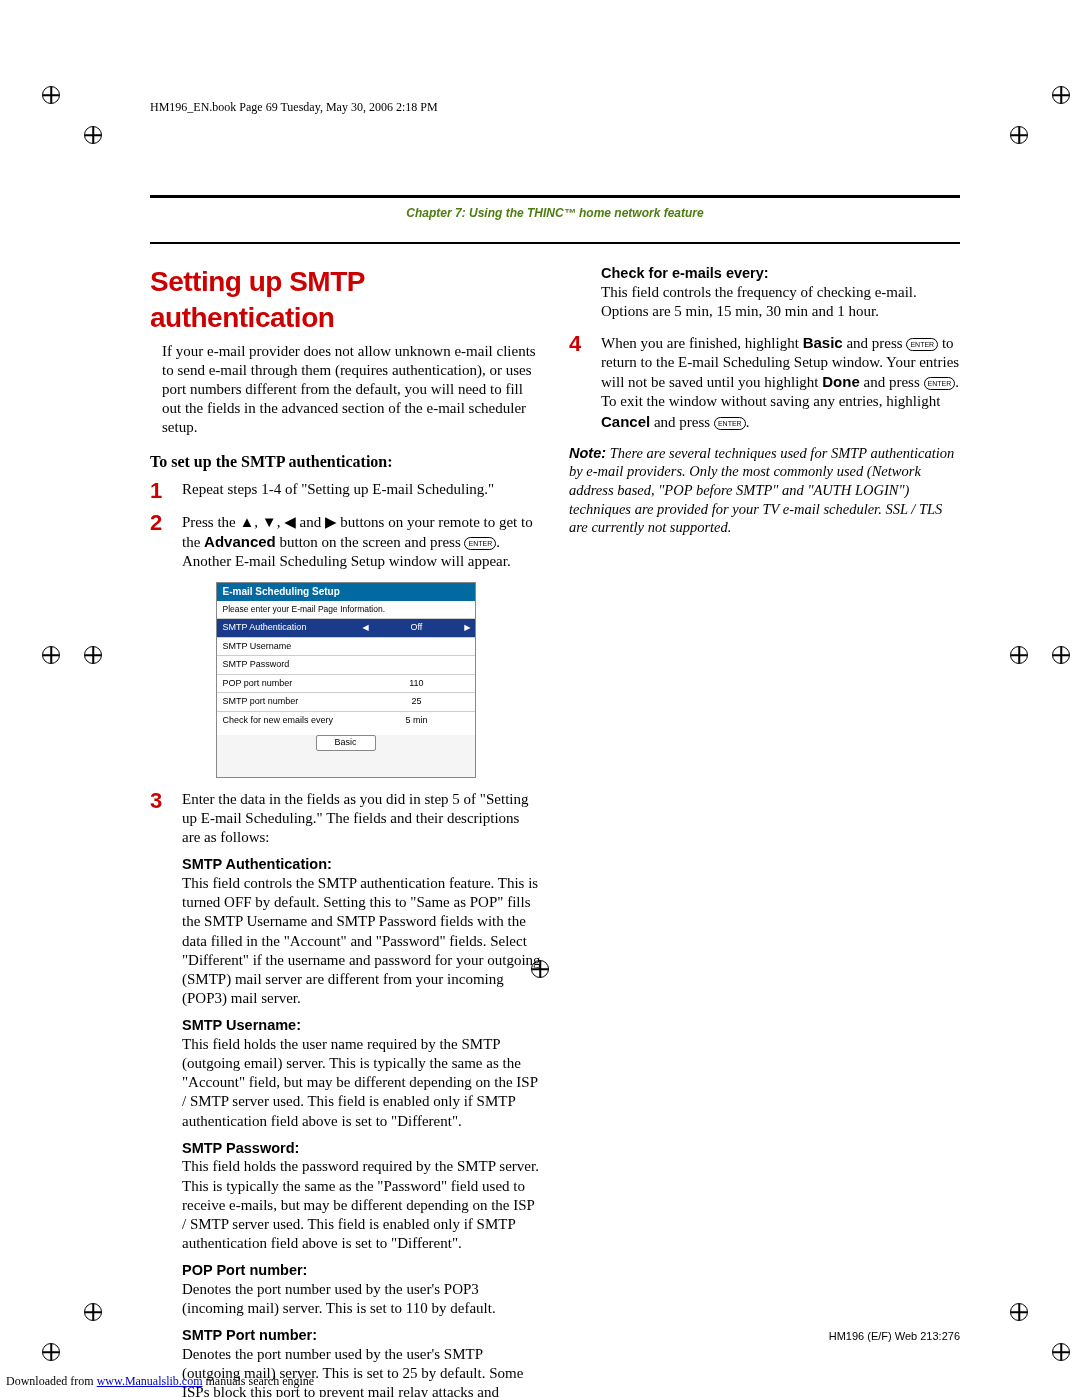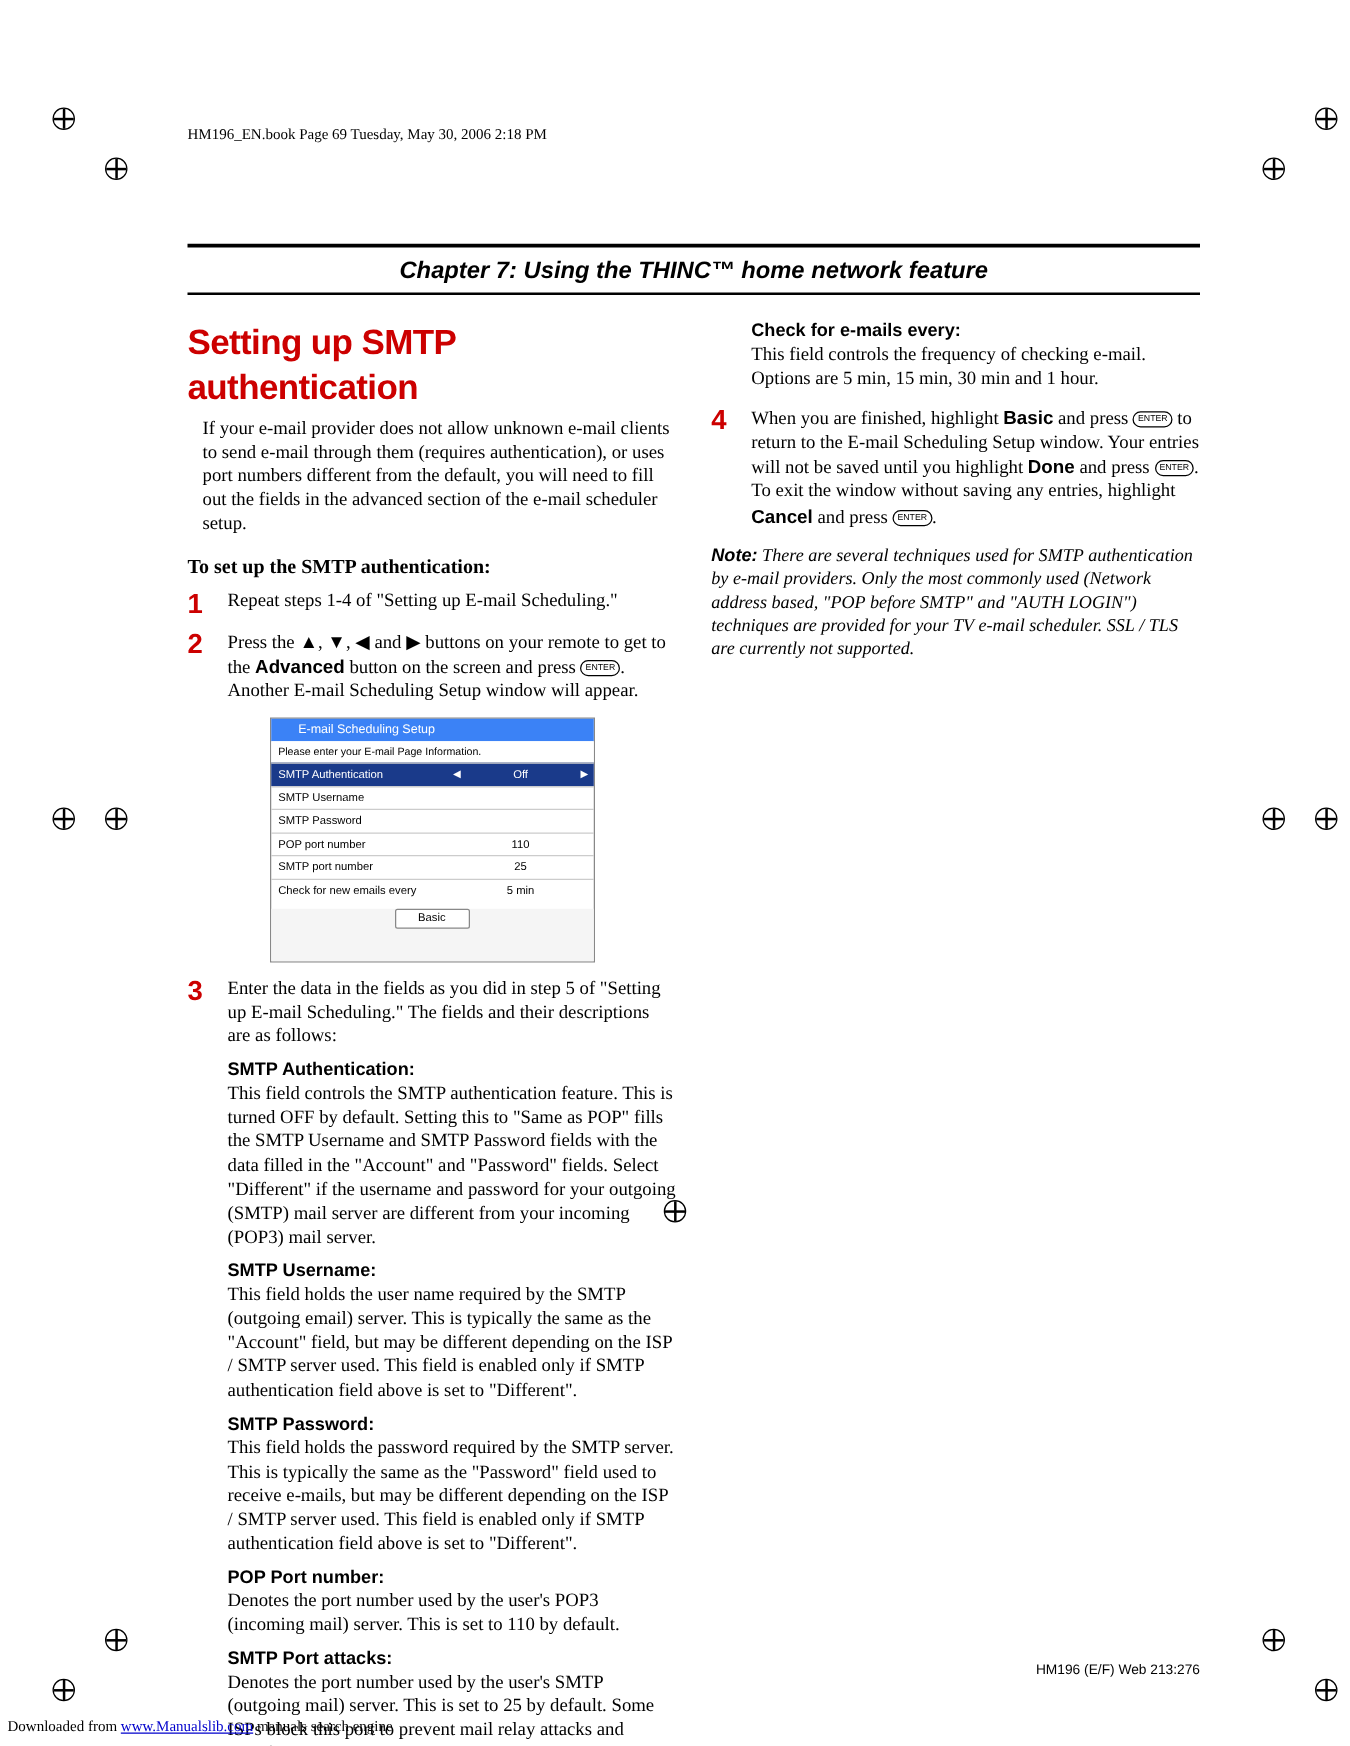--- a/index.html
+++ b/index.html
@@ -38,24 +38,24 @@
       top: 195px;
       left: 150px;
       right: 120px;
       bottom: 85px;
     }
     .chapter-line { height: 3px; background: #000; margin-bottom: 2px; }
     .chapter-title {
       font-family: Arial, sans-serif;
       font-weight: bold;
       font-style: italic;
-      font-size: 19px;
-      color: #000000;
+      font-size: 12px;
+      color: #4d7c0f;
       text-align: center;
-      padding: 6px 0 6px;
+      padding: 6px 0 22px;
     }
     .chapter-bottom-line { height: 2px; background: #000; }
     .columns { display: flex; gap: 28px; margin-top: 20px; }
     .col { flex: 1; font-size: 15px; line-height: 1.28; }
     h1 {
       font-family: Arial, sans-serif;
       font-weight: 900;
       color: #c00;
       font-size: 28px;
       margin-bottom: 6px;
@@ -81,21 +81,21 @@
       line-height:11px;
     }
     .arrow { font-family: Arial, sans-serif; }
     .dialog {
       width: 260px;
       margin: 8px auto 12px;
       border: 1px solid #888;
       font-family: Arial, sans-serif;
       font-size: 9px;
     }
-    .dialog-title { background:#3b82f6; color:#fff; font-weight:normal; padding:3px 22px; font-size:10px;}
+    .dialog-title { background:#0369a1; color:#fff; font-weight:bold; padding:3px 6px; font-size:10px;}
     .dialog-sub { padding:3px 6px; font-size:8.5px; background:#fff;}
     .dialog-row { display:flex; border-top:1px solid #ccc; }
     .dialog-row.sel { background:#1a3a8a; color:#fff; }
     .drc1 { flex:0 0 55%; padding:3px 6px; }
     .drc2 { flex:1; padding:3px 6px; text-align:center; position:relative;}
     .dialog-body { background:#f5f5f5; padding-bottom: 26px; }
     .dialog-btn {
       display:block;
       width:60px;
       margin:6px auto 0;
@@ -194,21 +194,21 @@
           <span>Enter the data in the fields as you did in step 5 of "Setting up E-mail Scheduling." The fields and their descriptions are as follows:</span>
           <div id="field-defs">
               <div class="fieldhead">SMTP Authentication:</div>
               <div class="fielddesc">This field controls the SMTP authentication feature. This is turned OFF by default. Setting this to "Same as POP" fills the SMTP Username and SMTP Password fields with the data filled in the "Account" and "Password" fields. Select "Different" if the username and password for your outgoing (SMTP) mail server are different from your incoming (POP3) mail server.</div>
               <div class="fieldhead">SMTP Username:</div>
               <div class="fielddesc">This field holds the user name required by the SMTP (outgoing email) server. This is typically the same as the "Account" field, but may be different depending on the ISP / SMTP server used. This field is enabled only if SMTP authentication field above is set to "Different".</div>
               <div class="fieldhead">SMTP Password:</div>
               <div class="fielddesc">This field holds the password required by the SMTP server. This is typically the same as the "Password" field used to receive e-mails, but may be different depending on the ISP / SMTP server used. This field is enabled only if SMTP authentication field above is set to "Different".</div>
               <div class="fieldhead">POP Port number:</div>
               <div class="fielddesc">Denotes the port number used by the user's POP3 (incoming mail) server. This is set to 110 by default.</div>
-              <div class="fieldhead">SMTP Port attacks:</div>
+              <div class="fieldhead">SMTP Port number:</div>
               <div class="fielddesc">Denotes the port number used by the user's SMTP (outgoing mail) server. This is set to 25 by default. Some ISPs block this port to prevent mail relay attacks and specify an alternative port.</div>
             </div>
         </div>
       </div>
     </div>
 
     <div class="col">
       <div style="margin-left:32px">
         <div class="fieldhead" style="margin-top:0">Check for e-mails every:</div>
         <div class="fielddesc">This field controls the frequency of checking e-mail. Options are 5 min, 15 min, 30 min and 1 hour.</div>

